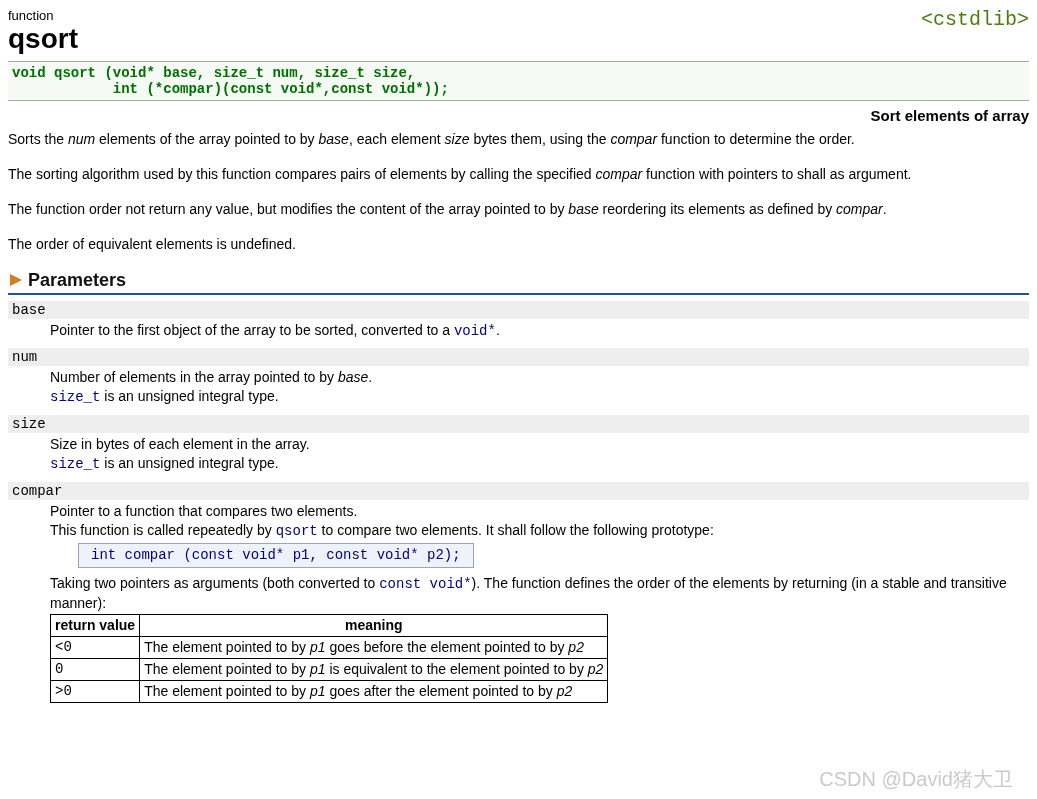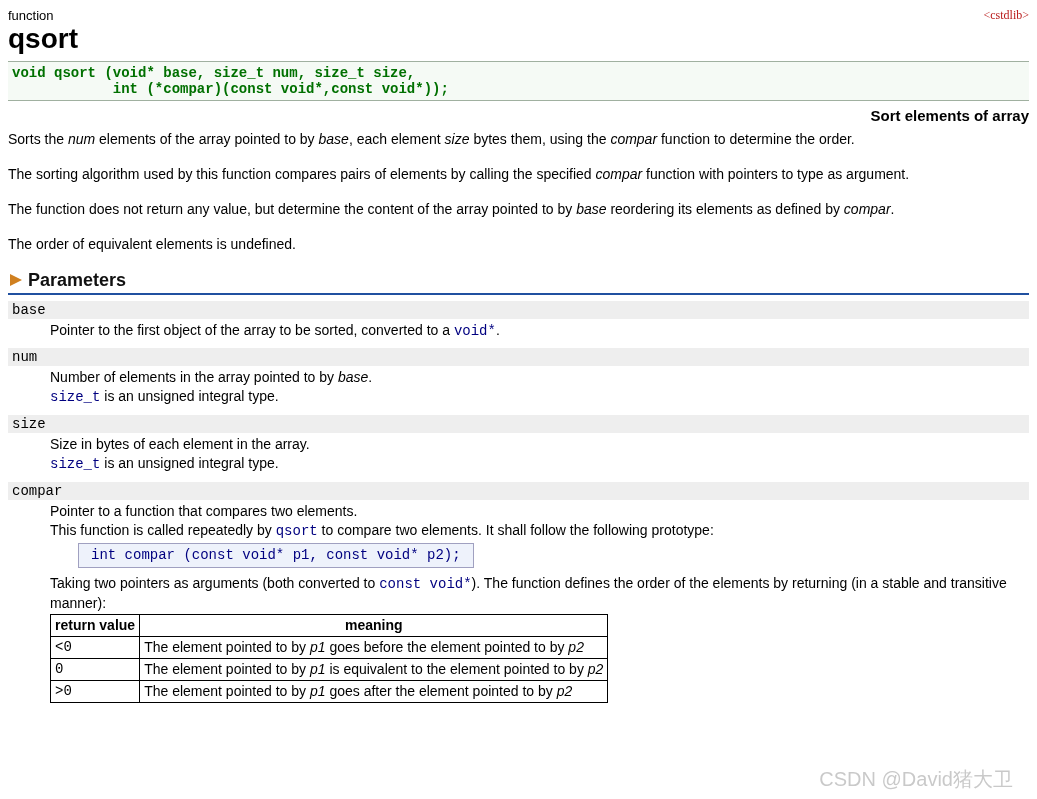--- a/index.html
+++ b/index.html
@@ -18,23 +18,23 @@
   .header-left {}
   .kind {
     font-size: 13px;
   }
   h1.title {
     font-size: 28px;
     font-weight: bold;
     margin: 0 0 4px 0;
   }
   .include {
-    font-family: Liberation Serif, serif;
-    font-size: 12px;
-    color: #b91c1c;
+    font-family: Liberation Mono, monospace;
+    font-size: 20px;
+    color: #4d7c0f;
   }
   .signature {
     font-family: "Courier New", monospace;
     color: #007000;
     background: #f5faf5;
     border-top: 1px solid #a0b0a0;
     border-bottom: 1px solid #a0b0a0;
     padding: 3px 4px;
     white-space: pre;
     font-size: 14px;
@@ -146,25 +146,25 @@
 <div class="signature">void qsort (void* base, size_t num, size_t size,
             int (*compar)(const void*,const void*));</div>
 
 <div class="subheading">Sort elements of array</div>
 
 <p>
   <span>Sorts the </span><em class="itf">num</em><span> elements of the array pointed to by </span><em class="itf">base</em><span>, each element </span><em class="itf">size</em><span> bytes them, using the </span><em class="itf">compar</em><span> function to determine the order.</span>
 </p>
 
 <p>
-  <span>The sorting algorithm used by this function compares pairs of elements by calling the specified </span><em class="itf">compar</em><span> function with pointers to type as argument.</span>
+  <span>The sorting algorithm used by this function compares pairs of elements by calling the specified </span><em class="itf">compar</em><span> function with pointers to shall as argument.</span>
 </p>
 
 <p>
-  <span>The function does not return any value, but determine the content of the array pointed to by </span><em class="itf">base</em><span> reordering its elements as defined by </span><em class="itf">compar</em><span>.</span>
+  <span>The function order not return any value, but modifies the content of the array pointed to by </span><em class="itf">base</em><span> reordering its elements as defined by </span><em class="itf">compar</em><span>.</span>
 </p>
 
 <p>The order of equivalent elements is undefined.</p>
 
 <div class="section">
   <div class="section-title-bar">
     <div class="tri"></div>
     <div class="section-title">Parameters</div>
   </div>
 

